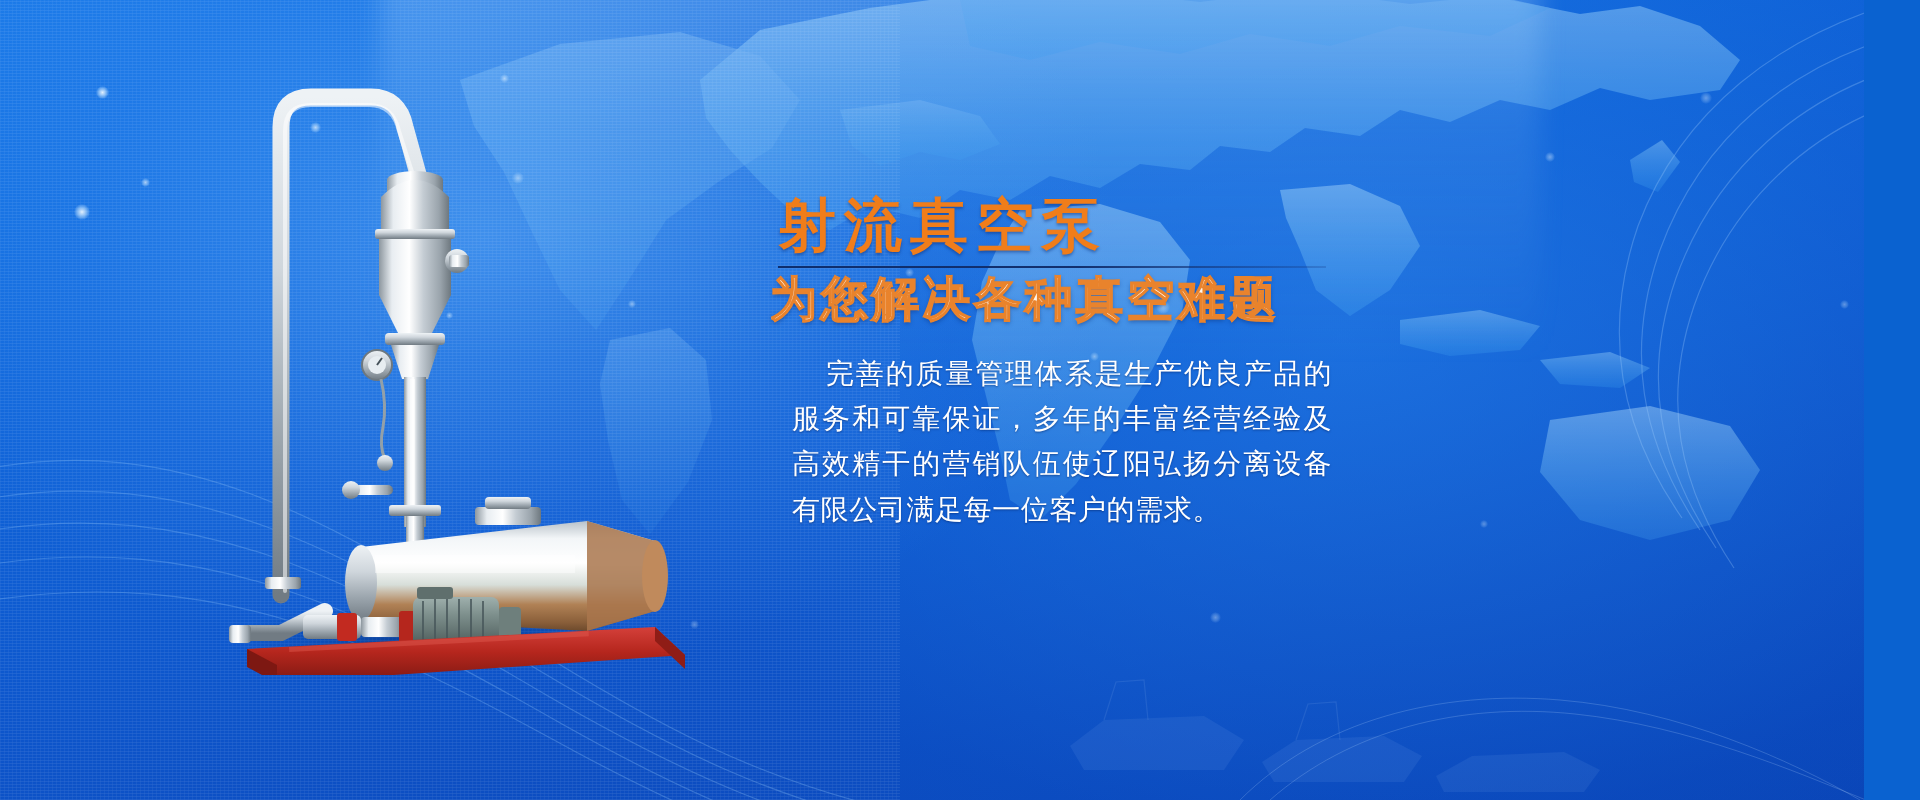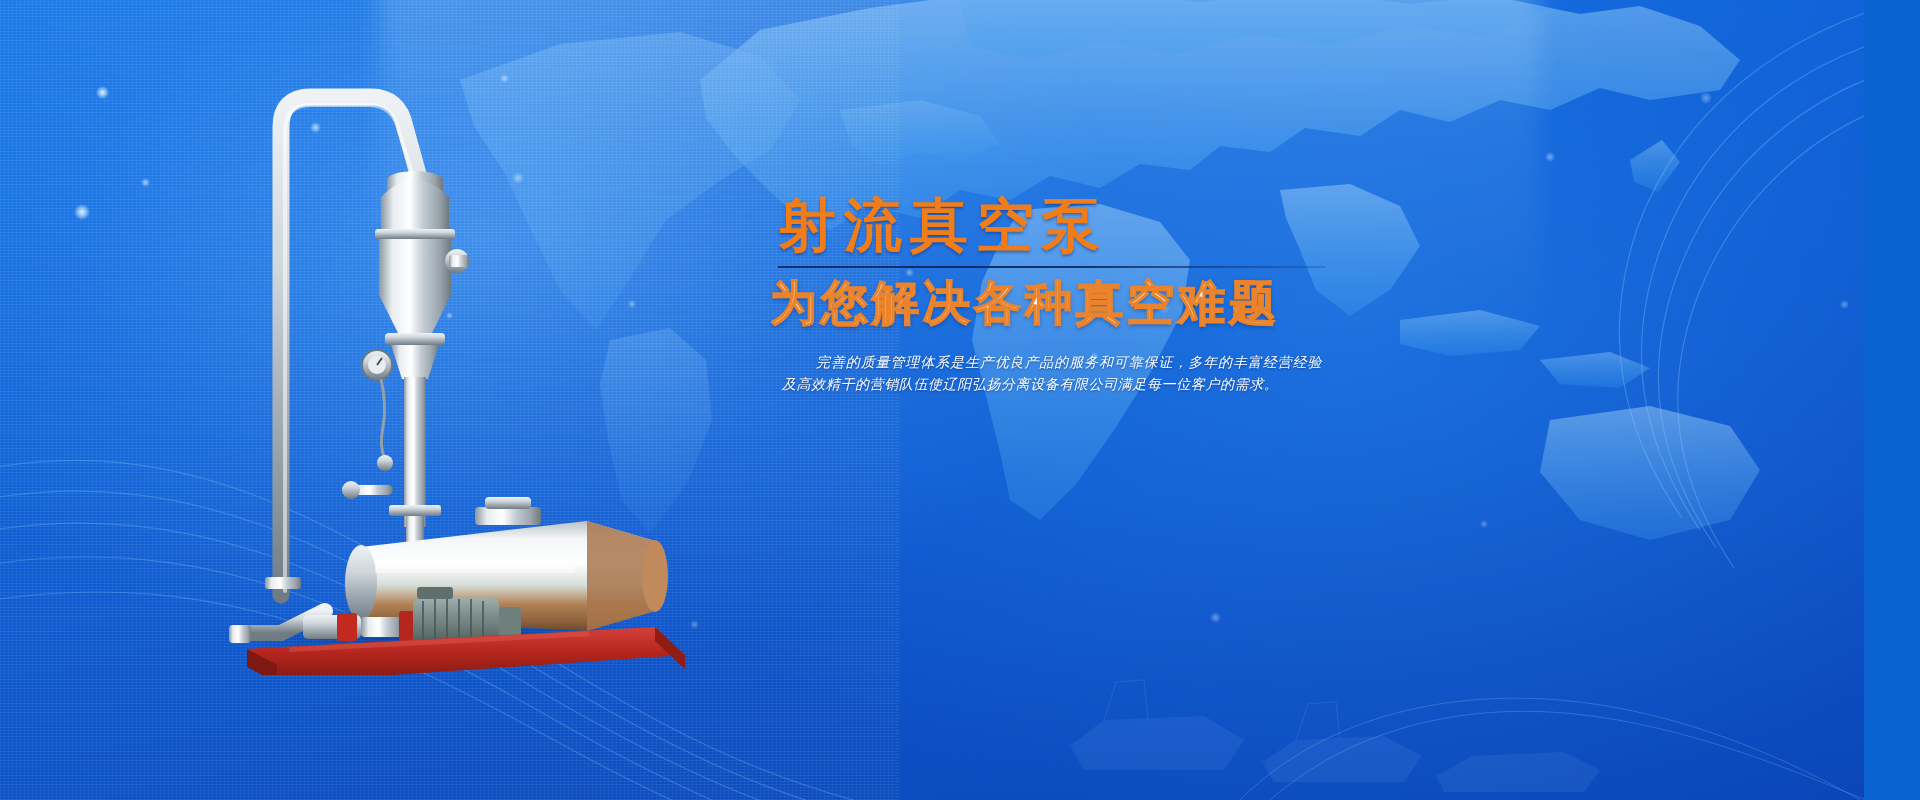--- a/index.html
+++ b/index.html
@@ -64,32 +64,31 @@
     text-shadow:0 2px 3px rgba(10,40,110,.45);
     white-space:nowrap;margin:0 0 12px 18px;
   }
   .rule{
     height:2px;width:548px;margin:0 0 10px 18px;
     background:linear-gradient(90deg, #0d2d6d 0%, #12306f 55%, rgba(20,60,140,.25) 100%);
   }
   .subheadline{
     font-size:47px;line-height:1.08;font-weight:bold;
     color:#fdf6ee;letter-spacing:4px;white-space:nowrap;
-    font-family:Liberation Serif, serif;
+    font-family:Liberation Mono, monospace;
     margin:0 0 22px 10px;
     -webkit-text-stroke:1.6px #e9832c;
     text-shadow:0 2px 4px rgba(8,40,110,.5);
   }
   .paragraph{
-    font-size:14px;line-height:1.62;color:#ffffff;
-    letter-spacing:.6px;margin:0 0 0 22px;width:540px;
+    font-size:28px;line-height:1.62;color:#ffffff;
+    letter-spacing:.6px;margin:0 0 0 32px;width:540px;
     text-align:justify;text-shadow:0 1px 2px rgba(6,36,100,.55);
     font-family:"DejaVu Sans","Liberation Sans",sans-serif;
     text-indent:34px;
-    font-style:italic;
   }
 
   
   .hulls{position:absolute;right:180px;bottom:0;width:640px;height:180px;opacity:.35;pointer-events:none;}
   .hulls svg{width:100%;height:100%;display:block;}
 </style>
 </head>
 <body>
 
 <div class="banner">

